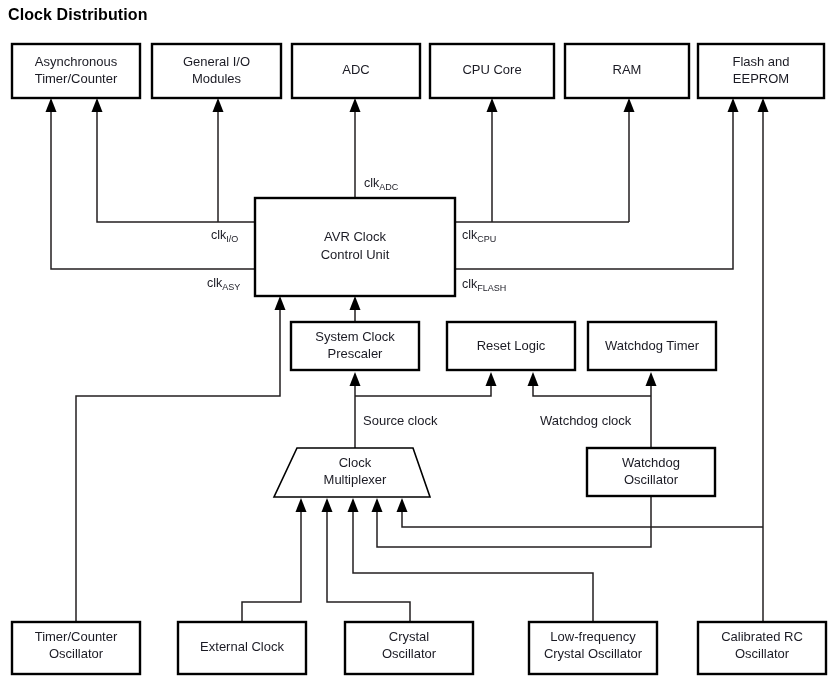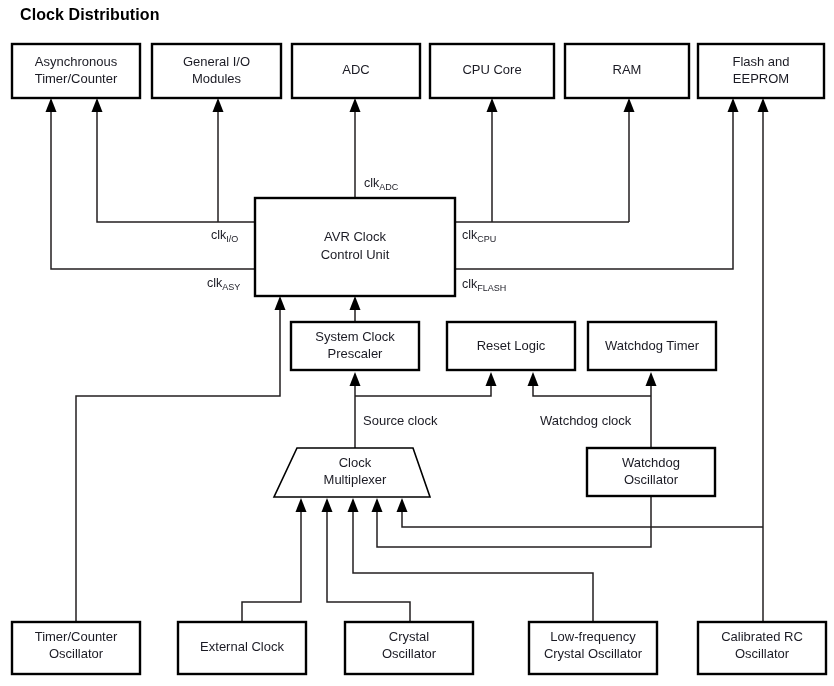--- a/index.html
+++ b/index.html
@@ -10,21 +10,20 @@
     overflow:hidden;
     position:relative;
   }
   #page-title{
     position:absolute;
     left:8px; top:6px;
     font-size:16px;
     font-weight:bold;
     letter-spacing:0.1px;
     color:#000;
-    margin-left:12px;
   }
   #diagram{
     position:absolute;
     left:0; top:0;
     width:834px; height:686px;
   }
   .box-rect{ fill:#ffffff; stroke:#000000; stroke-width:2.4; }
   .mux-shape{ fill:#ffffff; stroke:#000000; stroke-width:1.6; }
   .wire{ fill:none; stroke:#231f20; stroke-width:1.5; }
   .arrowhead{ fill:#000000; stroke:none; }

